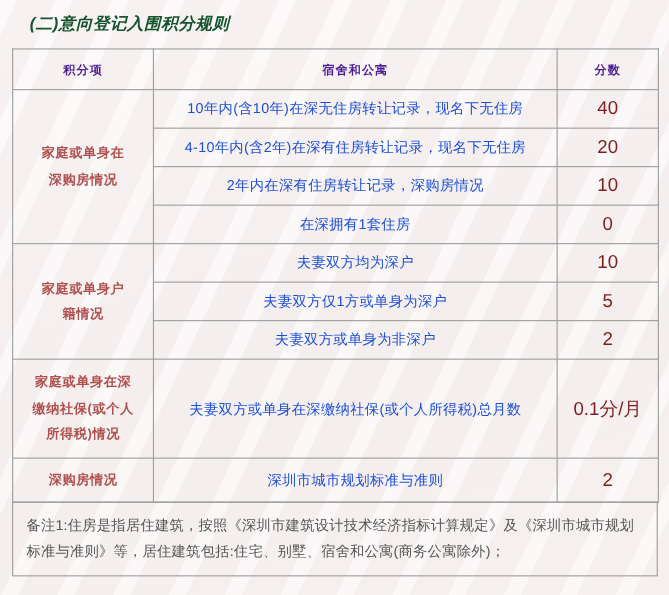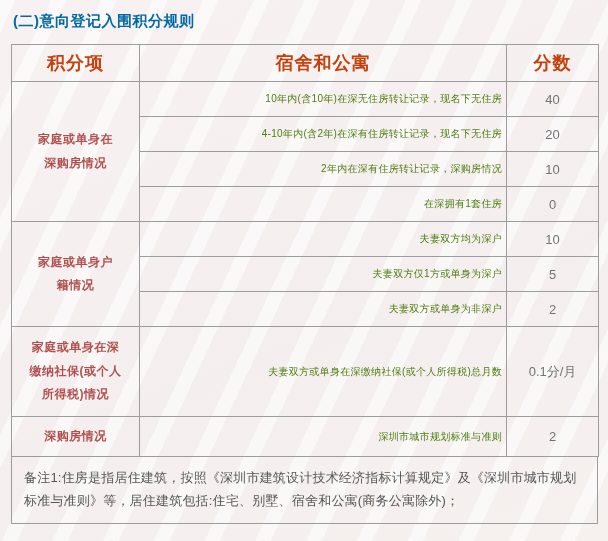--- a/index.html
+++ b/index.html
@@ -9,62 +9,62 @@
     background-color:#f5f0ef;
     background-image:
       repeating-linear-gradient(115deg, rgba(255,255,255,0.55) 0px, rgba(255,255,255,0.55) 14px, rgba(255,255,255,0) 14px, rgba(255,255,255,0) 46px),
       linear-gradient(160deg, #f7f2f1 0%, #f4efee 60%, #f6f1ef 100%);
     overflow:hidden;
   }
   .page{padding:9px 11px;}
   .page-title{
     font-size:15px;
     font-weight:bold;
-    color:#0369a1;
-    margin:3px 0 13px 2px;
+    color:#14532d;
+    margin:3px 0 13px 16px;
     letter-spacing:0.5px;
+    font-style:italic;
   }
   table.score-table{
     border-collapse:collapse;
     width:587px;
     table-layout:fixed;
   }
   .score-table th,.score-table td{
     border:1px solid #9c9c9c;
     text-align:center;
     vertical-align:middle;
     padding:2px 4px;
     box-sizing:border-box;
   }
   .score-table th{
-    color:#c2410c;
-    font-size:18px;
+    color:#4c1d95;
+    font-size:11px;
     font-weight:bold;
     height:37px;
     letter-spacing:1px;
   }
   td.group-cell{
     color:#b0504f;
     font-weight:bold;
     font-size:12px;
     line-height:1.95;
     white-space:pre-line;
     letter-spacing:0.5px;
     padding:2px 14px;
   }
   td.desc-cell{
-    font-size:10px;
-    color:#4d7c0f;
+    font-size:13px;
+    color:#1d4ed8;
     height:35px;
     letter-spacing:0.3px;
-    text-align:right;
   }
   td.score-cell{
-    font-size:13px;
-    color:#737373;
+    font-size:17px;
+    color:#7f1d1d;
   }
   tr.row-social td.desc-cell, tr.row-social td.score-cell{height:90px;}
   tr.row-children td.desc-cell, tr.row-children td.score-cell{height:40px;}
   .notes-box{
     width:587px;
     box-sizing:border-box;
     margin-top:-1px;
     border:1px solid #9c9c9c;
     padding:9px 12px 10px 12px;
     font-size:13px;

